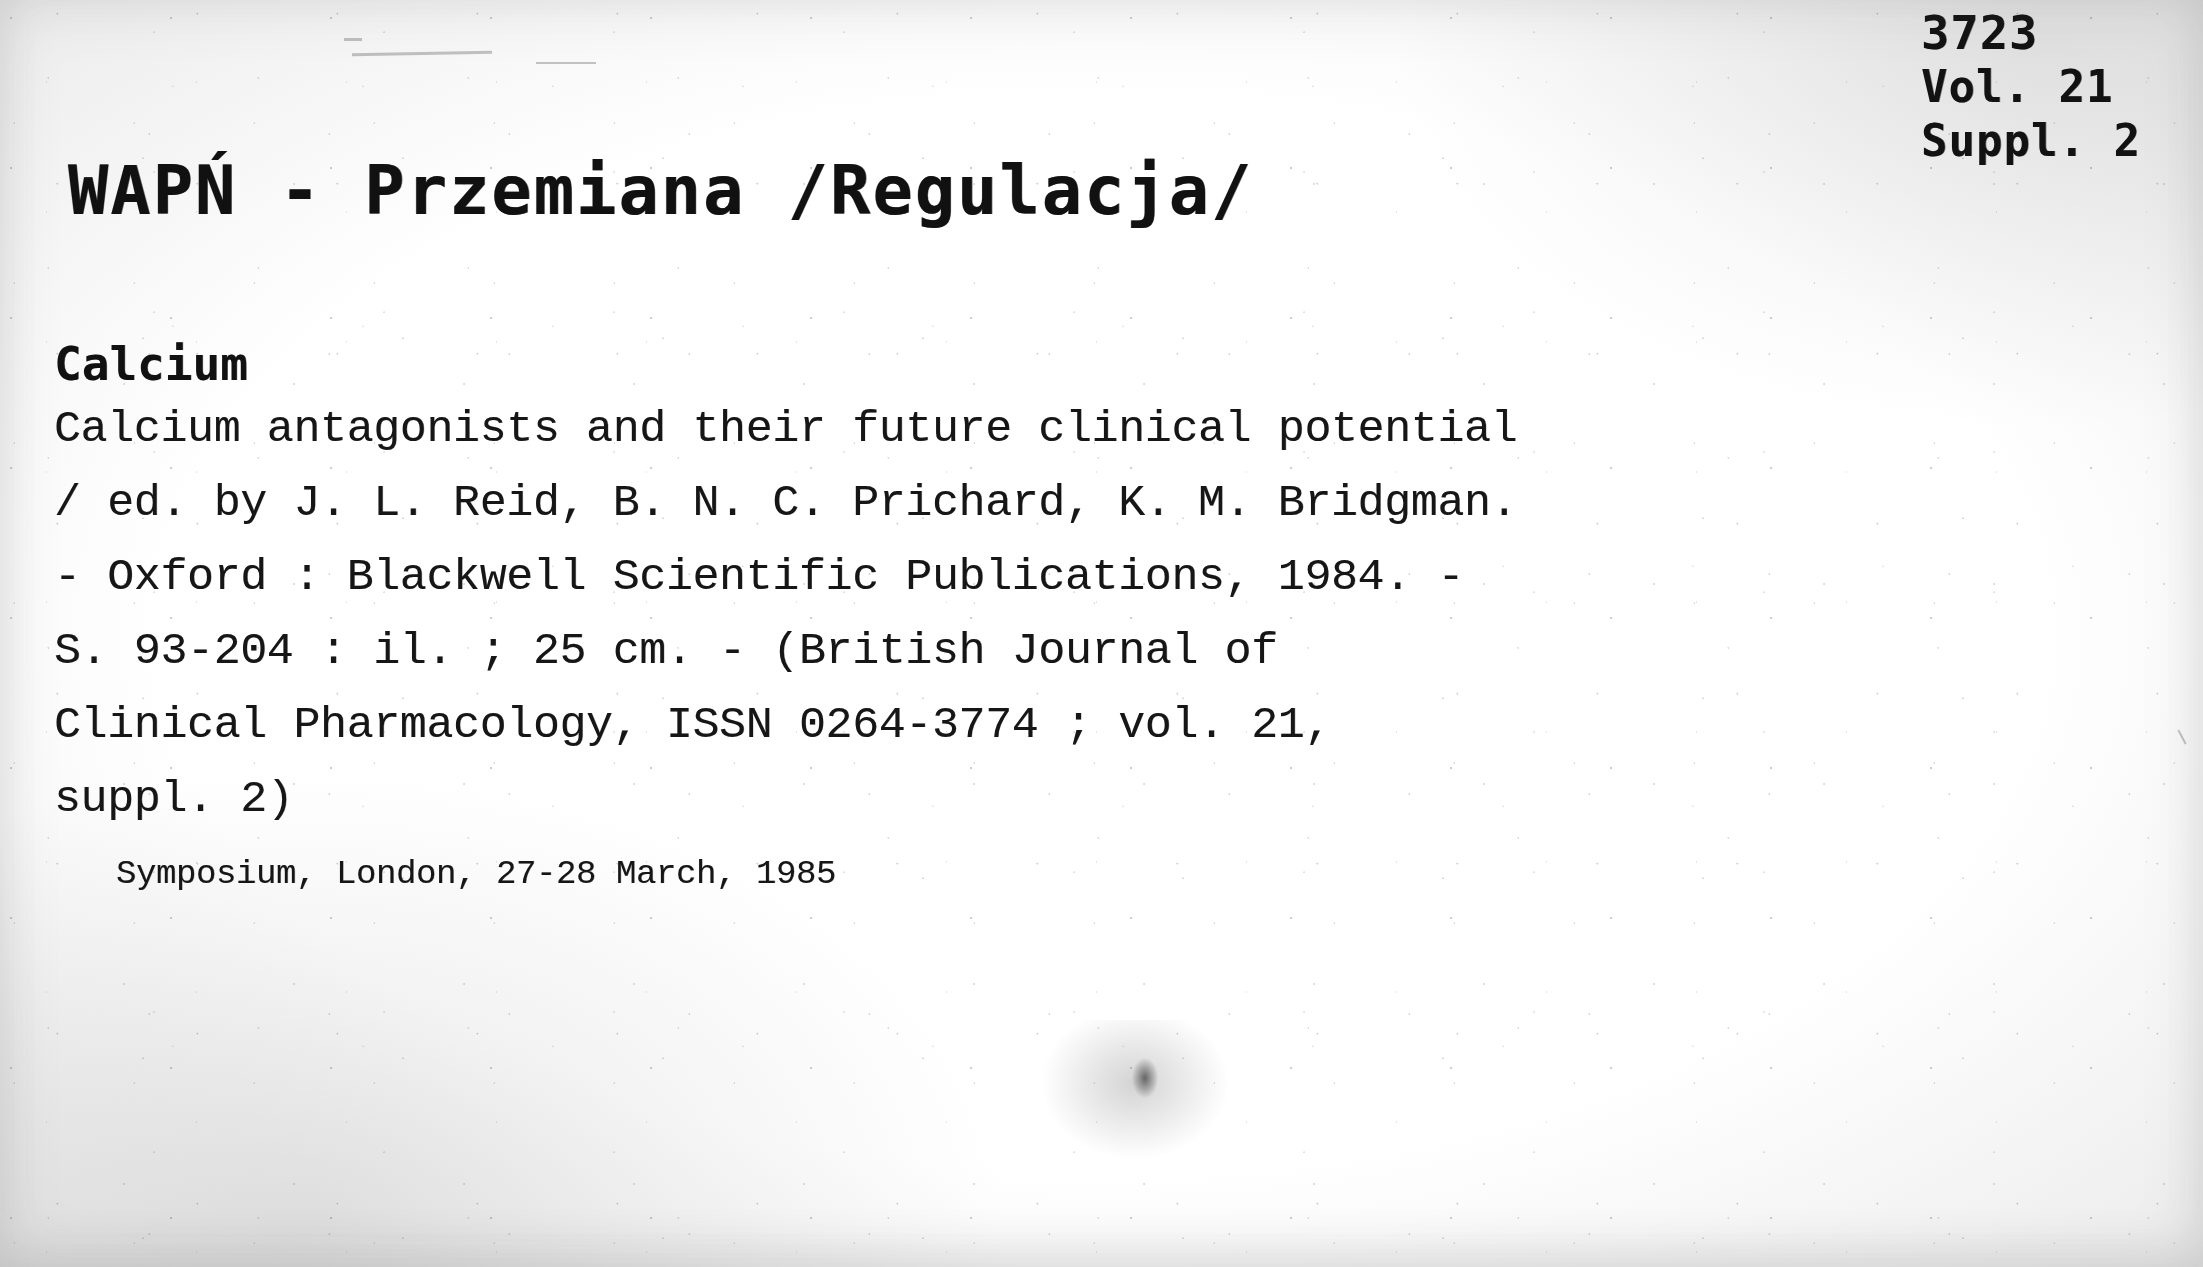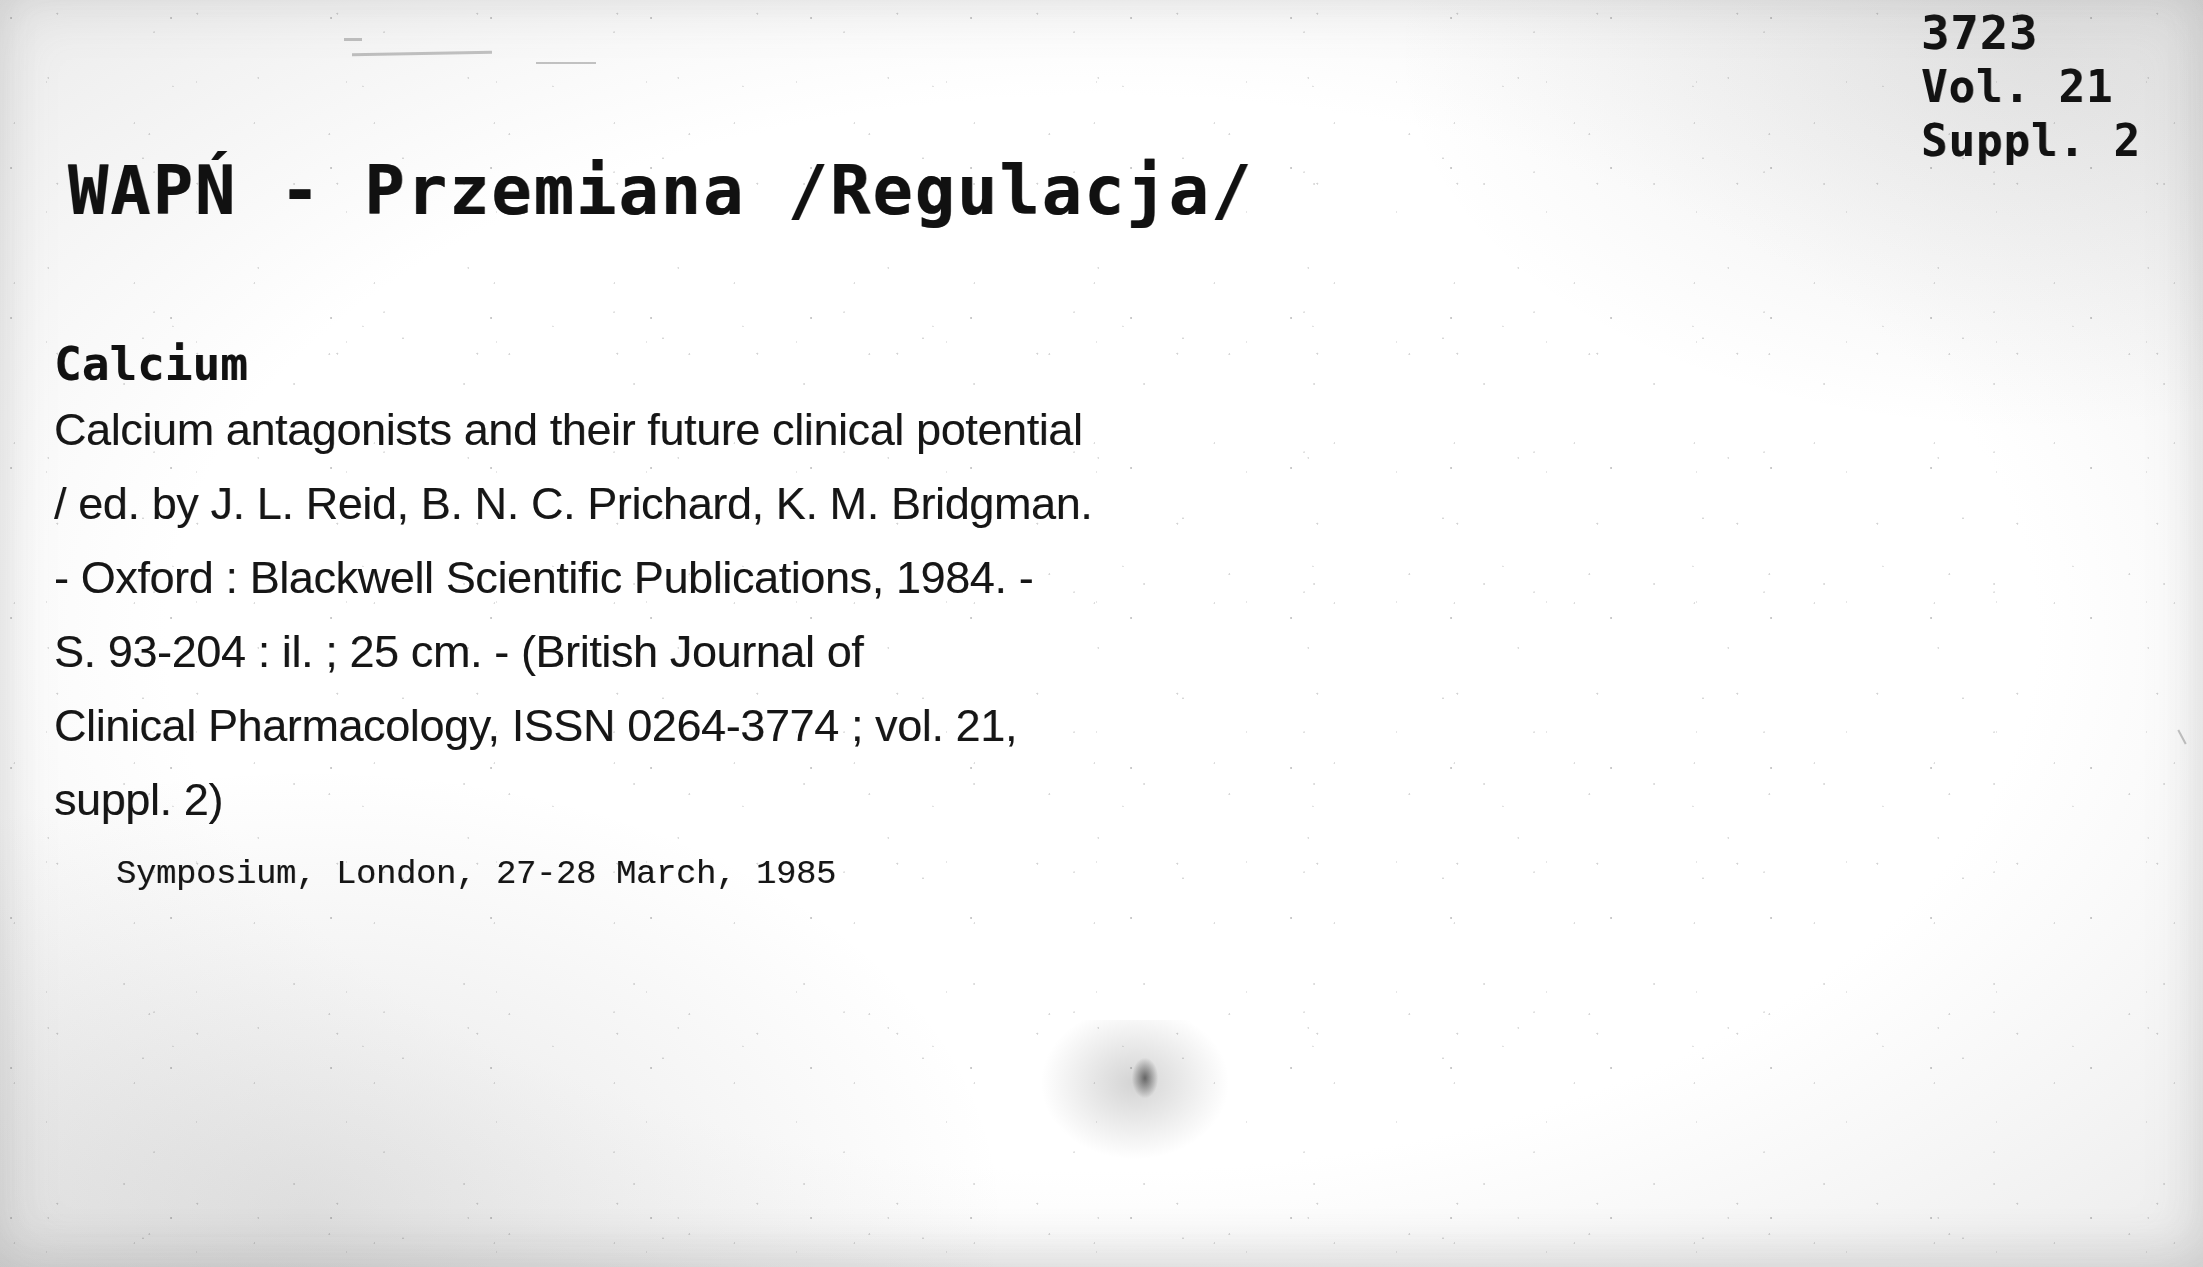--- a/index.html
+++ b/index.html
@@ -100,21 +100,21 @@
   .entry-title {
     font-family: "DejaVu Sans Mono", monospace;
     font-weight: bold;
     font-size: 46px;
     line-height: 58px;
     letter-spacing: 0px;
     color: #111;
     text-shadow: 0.5px 0.4px 0 rgba(20,20,20,0.45);
   }
   .desc-line {
-    font-family: Liberation Sans, sans-serif;
+    font-family: Liberation Mono, monospace;
     font-size: 45px;
     line-height: 74px;
     letter-spacing: -0.4px;
     white-space: nowrap;
     color: #161616;
     text-shadow: 0.4px 0.3px 0 rgba(25,25,25,0.35);
   }
   .note-line {
     font-family: Liberation Mono, monospace;
     font-size: 34px;

